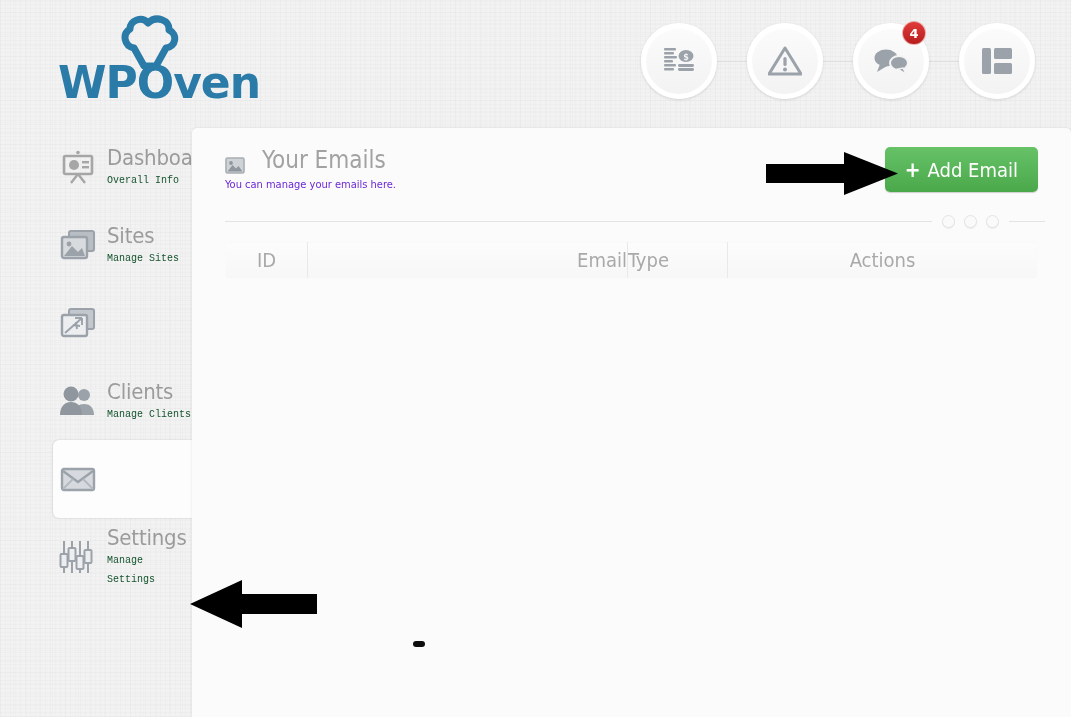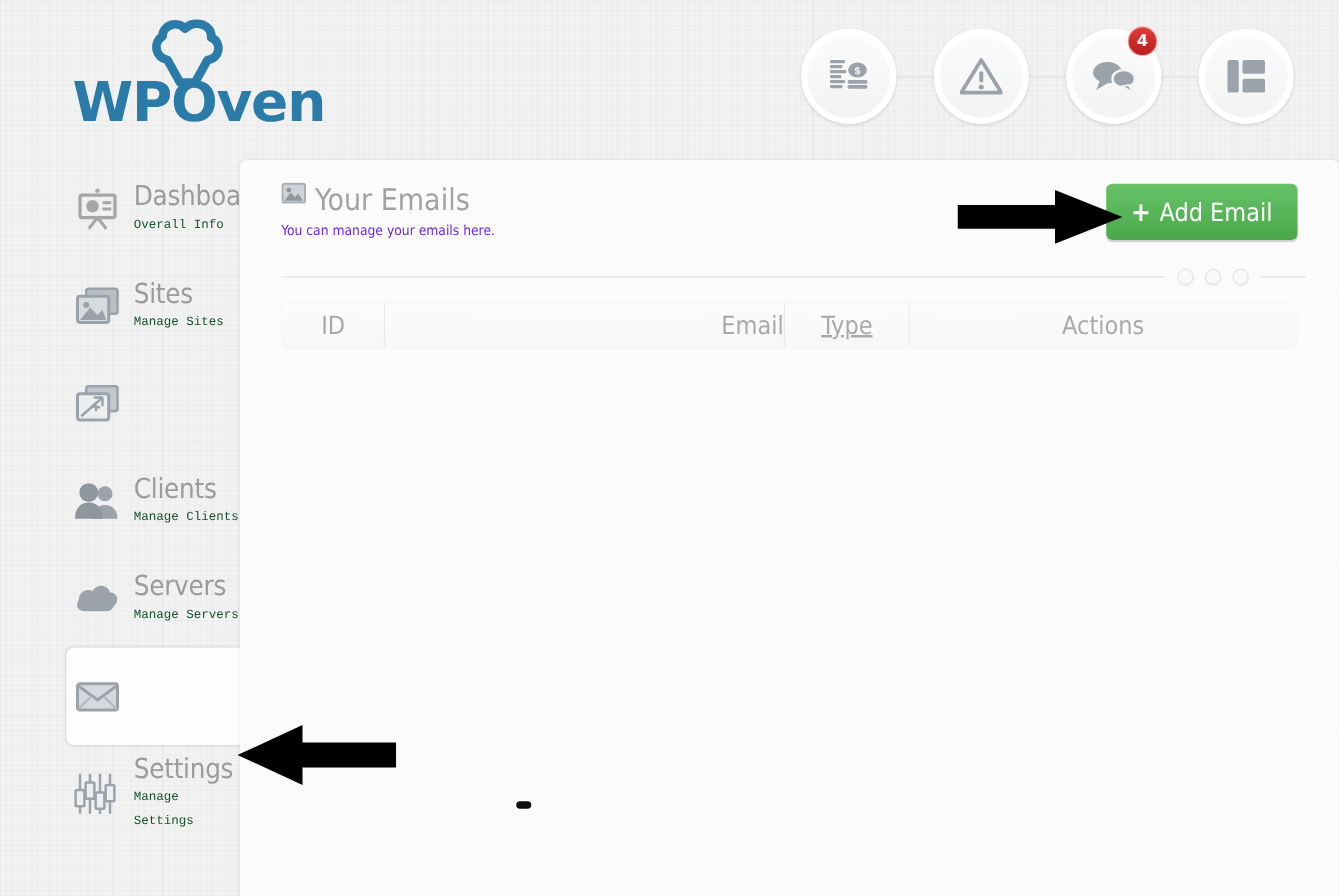--- a/index.html
+++ b/index.html
@@ -165,22 +165,23 @@
   #panel-title-row {
     position: absolute;
     left: 33px;
     top: 18px;
   }
   #panel-title {
     font-family: "DejaVu Sans Condensed", "Liberation Sans Narrow", "Liberation Sans", sans-serif;
     font-size: 24px;
     color: #a2a2a2;
     display: flex;
-    align-items: flex-start;
+    align-items: flex-end;
     line-height: 28px;
+    gap: 10px;
   }
   #panel-title-icon {
     margin-right: 7px;
     display: inline-flex;
   }
   #panel-subtitle {
     font-family: "DejaVu Sans Condensed", "Liberation Sans Narrow", "Liberation Sans", sans-serif;
     font-size: 11px;
     color: #6d28d9;
     margin-top: 4px;
@@ -243,21 +244,21 @@
     font-size: 20px;
     font-weight: normal;
     color: #a9a9a9;
     background: linear-gradient(180deg, #fcfcfc 0%, #f7f7f7 100%);
     border-right: 1px solid #e9e9e9;
     white-space: nowrap;
   }
   #emails-table th:last-child { border-right: none; }
   th.col-id    { width: 82px;  text-align: center; }
   th.col-email { width: 320px; text-align: right; padding-left: 12px; }
-  th.col-type  { width: 100px; text-align: center; text-decoration: underline; }
+  th.col-type  { width: 100px; text-align: left; }
   th.col-act   { text-align: center; }
 
   
   .anno-arrow { position: absolute; pointer-events: none; }
   #arrow-add-email { left: 766px; top: 152px; width: 132px; height: 43px; }
   #arrow-emails-nav { left: 190px; top: 580px; width: 127px; height: 48px; }
   #cursor-mark {
     position: absolute;
     left: 413px;
     top: 641px;
@@ -399,31 +400,20 @@
           <path d="M1 29 C1 20 6 16 12 16 C18 16 23 20 23 29 Z"></path>
         </g>
       </svg>
     </span>
     <span class="nav-text">
       <span class="nav-title">Clients</span><br>
       <span class="nav-sub">Manage Clients</span>
     </span>
   </div>
 
-  <div class="nav-item">
-    <span class="nav-icon">
-      <svg width="38" height="26" viewBox="0 0 38 26">
-        <path d="M9 23 C3 23 1 18 4 14 C4 8 10 4 15 7 C18 1 27 1 29 8 C35 8 37 15 32 19 C31 22 28 23 26 23 Z" fill="#9ba2aa"></path>
-      </svg>
-    </span>
-    <span class="nav-text">
-      <span class="nav-title">Servers</span><br>
-      <span class="nav-sub">Manage Servers</span>
-    </span>
-  </div>
 
   <div class="nav-item active">
     <span class="nav-icon">
       <svg width="36" height="28" viewBox="0 0 36 28">
         <rect x="2" y="4" width="32" height="21" rx="2" fill="#d6dade" stroke="#9ba2aa" stroke-width="2.4"></rect>
         <path d="M3 6 L18 17 L33 6" fill="none" stroke="#9ba2aa" stroke-width="2.4"></path>
         <path d="M3 24 L13 14 M33 24 L23 14" fill="none" stroke="#b4b9bf" stroke-width="1.8"></path>
       </svg>
     </span>
   </div>

